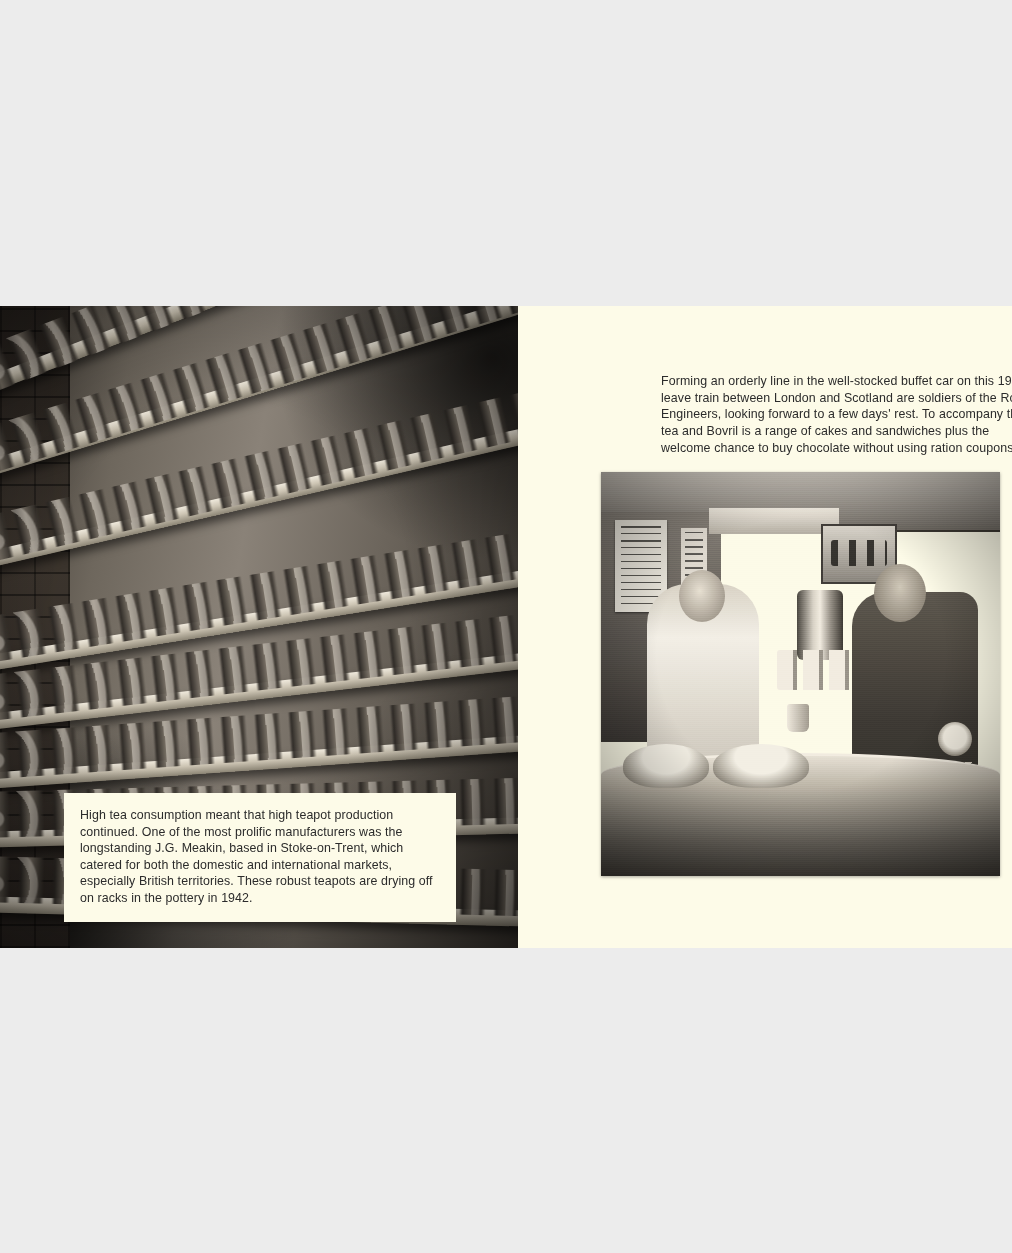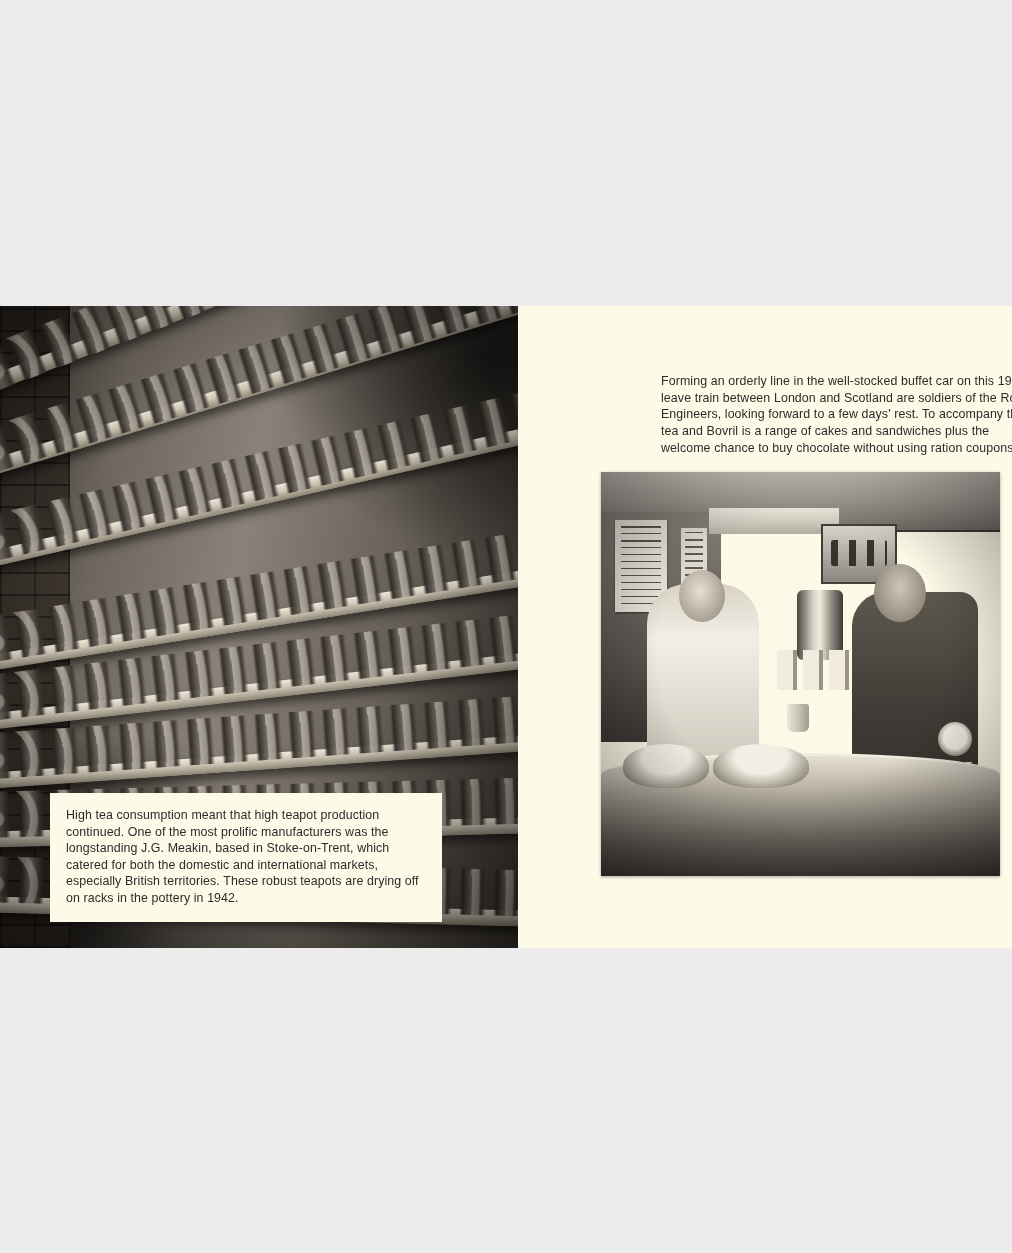--- a/index.html
+++ b/index.html
@@ -91,21 +91,21 @@
   .vignette {
     position: absolute;
     inset: 0;
     background: radial-gradient(ellipse 85% 75% at 45% 45%, rgba(0,0,0,0) 40%, rgba(0,0,0,.55) 100%);
     pointer-events: none;
   }
 
   
   #left-caption {
     position: absolute;
-    left: 50px;
+    left: 64px;
     top: 487px;
     width: 392px;
     background: #fdfbe8;
     padding: 14px 16px 16px 16px;
     box-sizing: border-box;
   }
   #left-caption p {
     margin: 0;
     font-size: 12.4px;
     line-height: 1.33;

